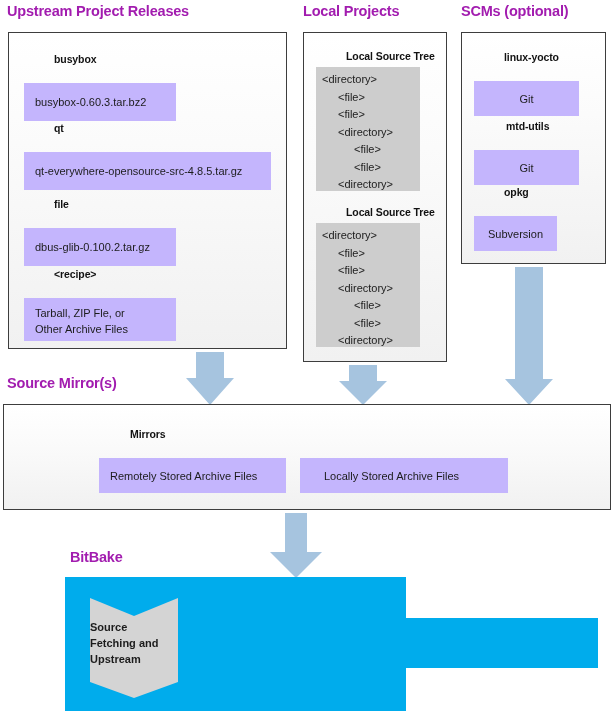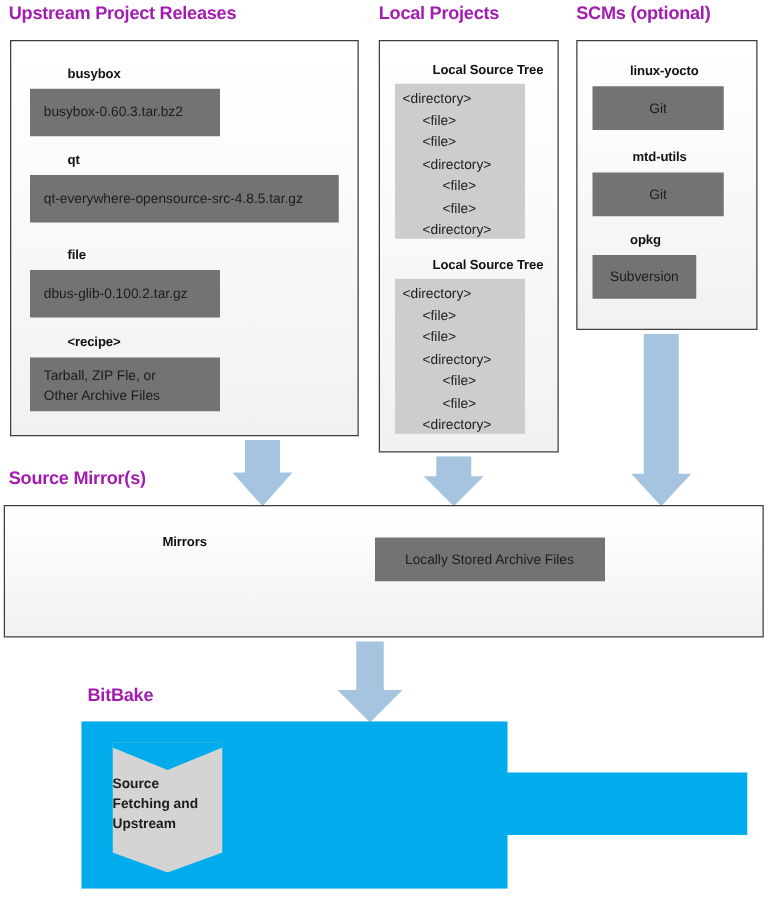--- a/index.html
+++ b/index.html
@@ -47,26 +47,27 @@
     font-weight: bold;
     color: #121212;
     white-space: nowrap;
     letter-spacing: -0.1px;
     padding-left: 30px;
   }
 
   
   .chip {
     position: absolute;
-    background: #737373;
+    background: #c4b5fd;
     box-sizing: border-box;
     font-size: 11px;
     color: #1c1c1c;
     display: flex;
     align-items: center;
+    margin-top: 12px;
   }
   .chip.left   { justify-content: flex-start; padding-left: 11px; }
   .chip.center { justify-content: center; }
   .chip.multi  { display: block; padding: 7px 0 0 11px; line-height: 16px; }
 
   
   .tree {
     position: absolute;
     background: #cdcdcd;
     box-sizing: border-box;
@@ -185,22 +186,23 @@
     <svg width="48" height="138" viewBox="0 0 48 138">
       <polygon points="10,0 38,0 38,112 48,112 24,138 0,112 10,112" fill="#A6C4DF"></polygon>
     </svg>
   </div>
 
   <div class="section-title" style="left:7px; top:375px;">Source Mirror(s)</div>
 
   <div class="panel" style="left:3px; top:404px; width:608px; height:106px;"></div>
 
   <div class="group-label" style="left:100px; top:428px;">Mirrors</div>
-
-  <div class="chip left" style="left:300px; top:430px; width:184px; height:35px;padding-left:24px;">Locally Stored Archive Files</div>
+  <div class="chip left" style="left:99px; top:446px; width:187px; height:35px;">Remotely Stored Archive Files</div>
+
+  <div class="chip left" style="left:300px; top:446px; width:208px; height:35px;padding-left:24px;">Locally Stored Archive Files</div>
 
   <div class="arrow-down" style="left:270px; top:513px;">
     <svg width="52" height="65" viewBox="0 0 52 65">
       <polygon points="15,0 37,0 37,39 52,39 26,65 0,39 15,39" fill="#A6C4DF"></polygon>
     </svg>
   </div>
 
   <div class="section-title" style="left:70px; top:549px;">BitBake</div>
 
   <div class="bitbake-shape" style="left:65px; top:577px;">

